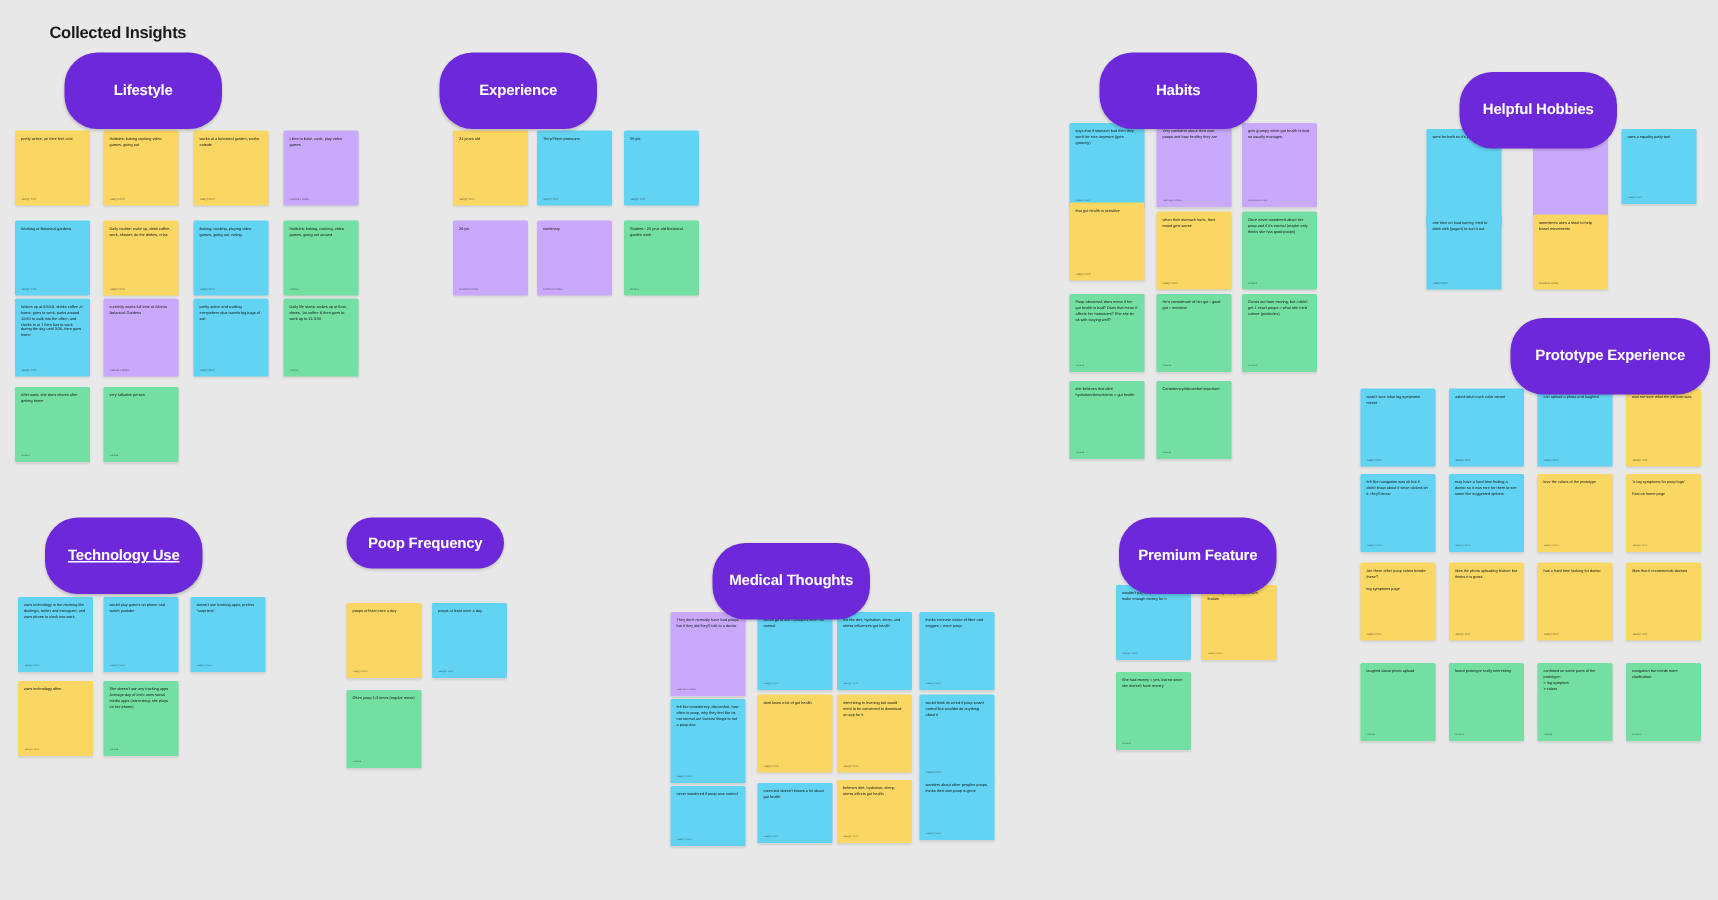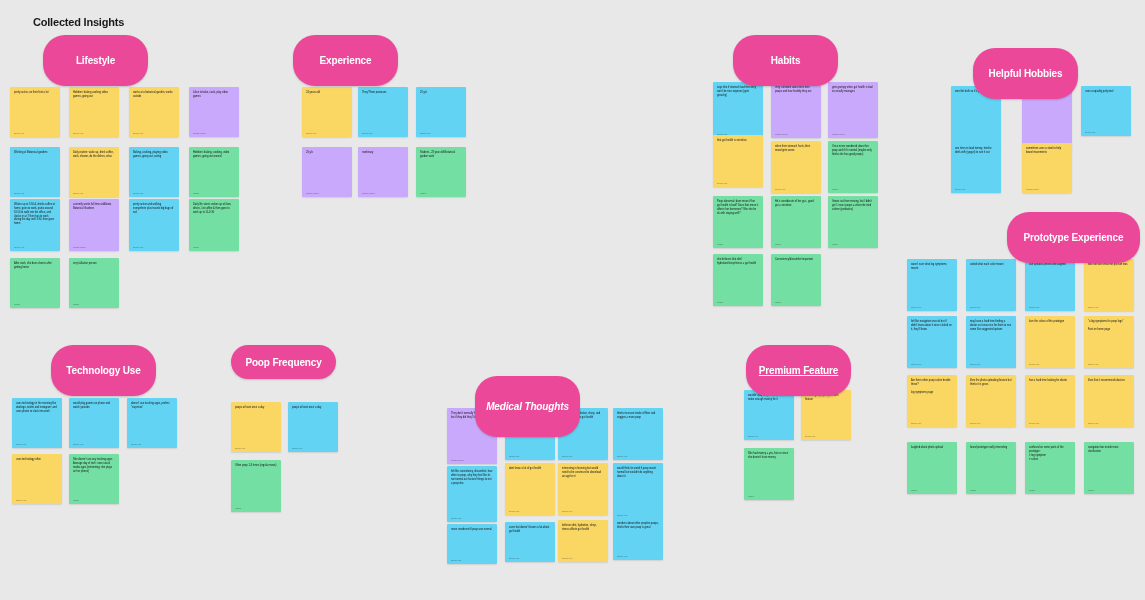--- a/index.html
+++ b/index.html
@@ -33,21 +33,21 @@
     color: #19191b;
     letter-spacing: -0.2px;
     white-space: nowrap;
   }
 
   
   .group { position: absolute; }
 
   .pill {
     position: absolute;
-    background: #ec4899;
+    background: #6d28d9;
     color: #ffffff;
     border-radius: 22px;
     display: flex;
     align-items: center;
     justify-content: center;
     font-size: 10px;
     font-weight: bold;
     letter-spacing: -0.15px;
     white-space: nowrap;
     box-shadow: 0 1px 2px rgba(0,0,0,0.18);
@@ -320,21 +320,21 @@
   &gt; log symptom
   &gt; colors</div>
           <div class="note-author">Uliana</div>
         </div>
         <div class="note c-green" style="left: 1084px; top: 442px; width: 50px; height: 52px; background: rgb(116, 223, 162);">
           <div class="note-body">navigation bar needs more clarification</div>
           <div class="note-author">Uliana</div>
         </div>
       </div>
       <div class="group">
-        <div class="pill" style="left: 51px; top: 345px; width: 105px; height: 51px;">Technology Use</div>
+        <div class="pill" style="left: 30px; top: 345px; width: 105px; height: 51px; text-decoration: underline;">Technology Use</div>
         <div class="note c-blue" style="left: 12px; top: 398px; width: 50px; height: 50px; background: rgb(98, 211, 242);">
           <div class="note-body">uses technology in the morning like duolingo, twitter and instagram; and uses phone to clock into work</div>
           <div class="note-author">Jaelyn Kim</div>
         </div>
         <div class="note c-blue" style="left: 69px; top: 398px; width: 50px; height: 50px; background: rgb(98, 211, 242);">
           <div class="note-body">would play games on phone and watch youtube</div>
           <div class="note-author">Jaelyn Kim</div>
         </div>
         <div class="note c-blue" style="left: 127px; top: 398px; width: 50px; height: 50px; background: rgb(98, 211, 242);">
           <div class="note-body">doesn't use tracking apps, prefers "surprises"</div>
@@ -359,21 +359,21 @@
         <div class="note c-blue" style="left: 288px; top: 402px; width: 50px; height: 50px; background: rgb(98, 211, 242);">
           <div class="note-body">poops at least once a day</div>
           <div class="note-author">Jaelyn Kim</div>
         </div>
         <div class="note c-green" style="left: 231px; top: 460px; width: 50px; height: 52px; background: rgb(116, 223, 162);">
           <div class="note-body">Often poop 1-3 times (regular move)</div>
           <div class="note-author">Uliana</div>
         </div>
       </div>
       <div class="group">
-        <div class="pill" style="left: 475px; top: 376px; width: 105px; height: 61px; font-style: italic;">Medical Thoughts</div>
+        <div class="pill" style="left: 475px; top: 362px; width: 105px; height: 51px;">Medical Thoughts</div>
         <div class="note c-purple" style="left: 447px; top: 408px; width: 50px; height: 56px; background: rgb(201, 169, 251);">
           <div class="note-body">They don't normally have bad poops but if they did they'll talk to a doctor</div>
           <div class="note-author">Camila Flores</div>
         </div>
         <div class="note c-blue" style="left: 505px; top: 408px; width: 50px; height: 52px; background: rgb(98, 211, 242);">
           <div class="note-body">would go to doc if poopies were not normal</div>
           <div class="note-author">Jaelyn Kim</div>
         </div>
         <div class="note c-blue" style="left: 558px; top: 408px; width: 50px; height: 52px; background: rgb(98, 211, 242);">
           <div class="note-body">felt like diet, hydration, sleep, and stress influences gut health</div>
@@ -410,21 +410,21 @@
         <div class="note c-yellow" style="left: 558px; top: 520px; width: 50px; height: 42px; background: rgb(250, 214, 99);">
           <div class="note-body">believes diet, hydration, sleep, stress affects gut health</div>
           <div class="note-author">Jaelyn Kim</div>
         </div>
         <div class="note c-blue" style="left: 613px; top: 518px; width: 50px; height: 42px; background: rgb(98, 211, 242);">
           <div class="note-body">wonders about other peoples poops, thinks their own poop is great</div>
           <div class="note-author">Jaelyn Kim</div>
         </div>
       </div>
       <div class="group">
-        <div class="pill" style="left: 746px; top: 345px; width: 105px; height: 51px; text-decoration: underline;">Premium Feature</div>
+        <div class="pill" style="left: 746px; top: 345px; width: 105px; height: 51px;">Premium Feature</div>
         <div class="note c-blue" style="left: 744px; top: 390px; width: 50px; height: 50px; background: rgb(98, 211, 242);">
           <div class="note-body">wouldn't pay for premium, doesn't make enough money for it</div>
           <div class="note-author">Jaelyn Kim</div>
         </div>
         <div class="note c-yellow" style="left: 801px; top: 390px; width: 50px; height: 50px; background: rgb(250, 214, 99);">
           <div class="note-body">not willing to pay for premium feature</div>
           <div class="note-author">Jaelyn Kim</div>
         </div>
         <div class="note c-green" style="left: 744px; top: 448px; width: 50px; height: 52px; background: rgb(116, 223, 162);">
           <div class="note-body">She had money = yes, but no since she doesn't have money</div>

